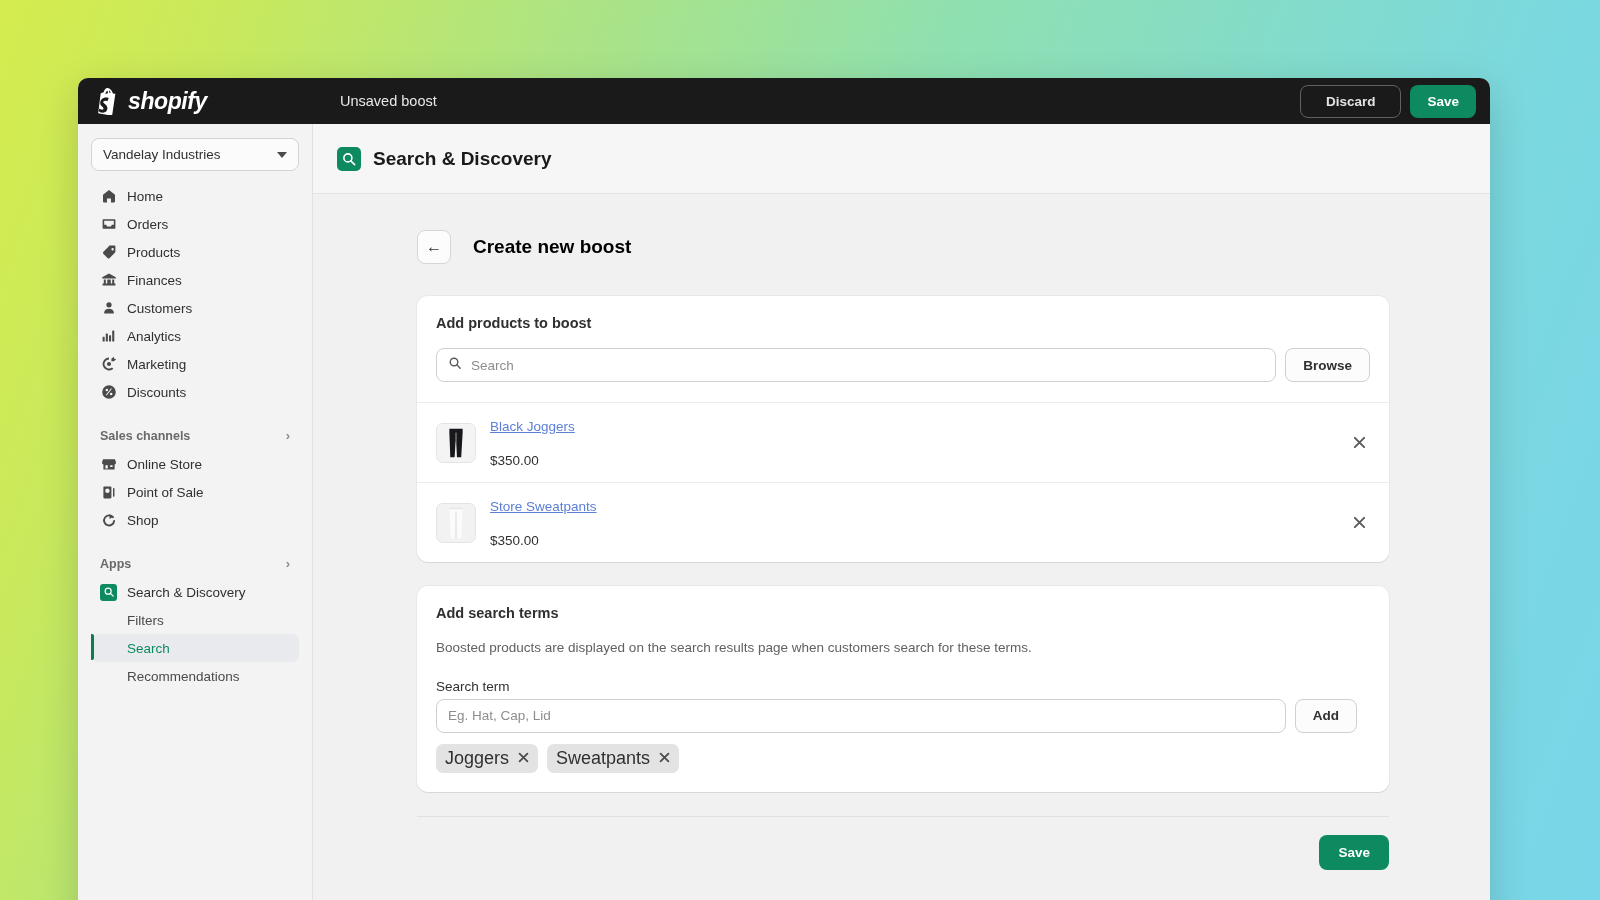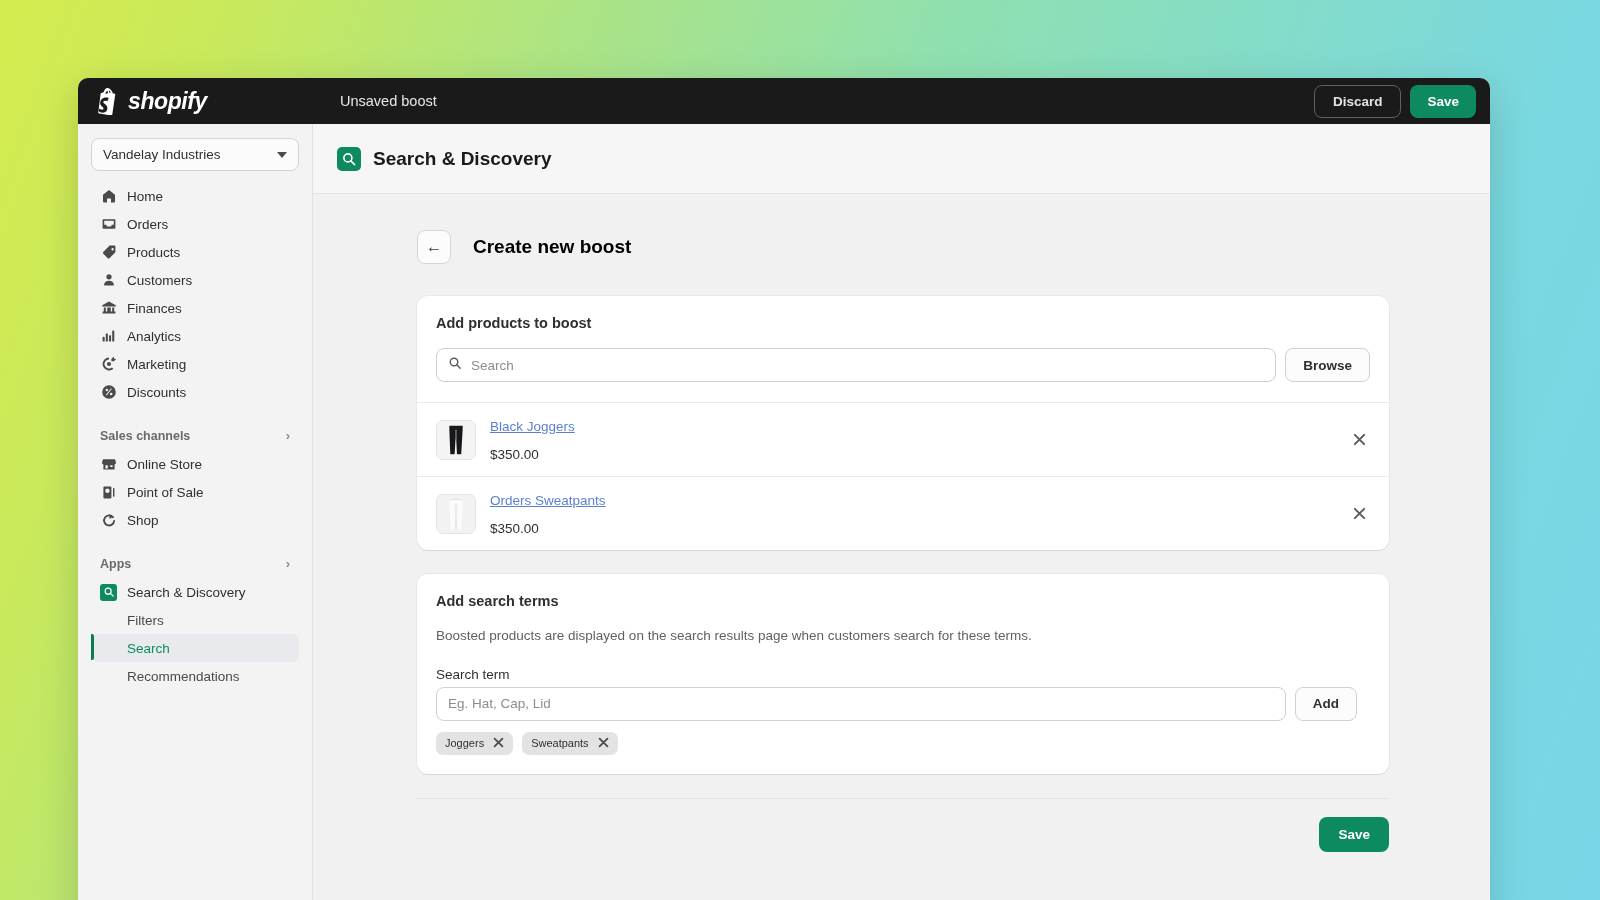--- a/index.html
+++ b/index.html
@@ -61,21 +61,21 @@
     margin-left: 28px;
     flex: 1;
   }
   .topbar-actions { display: flex; gap: 9px; align-items: center; }
   .btn-discard {
     background: transparent;
     border: 1px solid #616161;
     color: #e3e3e3;
     font-size: 13.5px;
     font-weight: bold;
-    padding: 8px 18px;
+    padding: 8px 25px;
     border-radius: 8px;
     cursor: pointer;
     font-family: "Liberation Sans", sans-serif;
   }
   .btn-save-top {
     background: #0e8a61;
     border: none;
     color: #ffffff;
     font-size: 13.5px;
     font-weight: bold;
@@ -255,37 +255,37 @@
     background: #f0f0f0;
     position: relative;
   }
   .prod-meta { flex: 1; }
   .prod-link {
     font-size: 13.5px;
     color: #5c7fd6;
     text-decoration: underline;
     cursor: pointer;
     display: inline-block;
-    margin-bottom: 13px;
+    margin-bottom: 19px;
   }
   .prod-price { font-size: 13.5px; color: #303030; }
   .x-btn {
     width: 22px; height: 22px;
     display: flex; align-items: center; justify-content: center;
     cursor: pointer; color: #5a5a5a; font-size: 15px; font-weight: bold;
   }
 
   .field-label { font-size: 13.5px; color: #303030; margin-bottom: 5px; }
   .term-row { display: flex; gap: 9px; }
   .tag-row { display: flex; gap: 9px; margin-top: 11px; padding-bottom: 19px; }
   .tag {
     background: #e3e3e3;
     border-radius: 7px;
     padding: 4px 9px;
-    font-size: 11px;
+    font-size: 18px;
     color: #303030;
     display: flex;
     align-items: center;
     gap: 9px;
     cursor: default;
   }
   .tag-x { cursor: pointer; font-weight: bold; font-size: 13px; color: #4a4a4a; }
 
   .footer-bar {
     border-top: 1px solid #e1e1e1;
@@ -359,34 +359,34 @@
           <svg width="16" height="16" viewBox="0 0 20 20" fill="#4a4a4a">
               <path d="M10.5 2H17a1 1 0 0 1 1 1v6.5a2 2 0 0 1-.6 1.4l-6.5 6.5a2 2 0 0 1-2.8 0l-5-5a2 2 0 0 1 0-2.8l6.5-6.5A2 2 0 0 1 10.5 2zm4 3a1.5 1.5 0 1 0 0 3 1.5 1.5 0 0 0 0-3z"></path>
             </svg>
         </span>
         <span>Products</span>
       </div>
 
       <div class="nav-item">
         <span class="ico">
           <svg width="16" height="16" viewBox="0 0 20 20" fill="#4a4a4a">
+              <path d="M10 2 1.5 6.5V8h17V6.5L10 2zM3.5 9.5v5H2V17h16v-2.5h-1.5v-5H14v5h-1.8v-5H7.8v5H6v-5H3.5z"></path>
+            </svg>
+        </span>
+        <span>Finances</span>
+      </div>
+
+      <div class="nav-item">
+        <span class="ico">
+          <svg width="16" height="16" viewBox="0 0 20 20" fill="#4a4a4a">
               <circle cx="10" cy="6" r="3.3"></circle>
               <path d="M10 11c-3.3 0-6 2-6 4.5V17h12v-1.5C16 13 13.3 11 10 11z"></path>
             </svg>
         </span>
         <span>Customers</span>
-      </div>
-
-      <div class="nav-item">
-        <span class="ico">
-          <svg width="16" height="16" viewBox="0 0 20 20" fill="#4a4a4a">
-              <path d="M10 2 1.5 6.5V8h17V6.5L10 2zM3.5 9.5v5H2V17h16v-2.5h-1.5v-5H14v5h-1.8v-5H7.8v5H6v-5H3.5z"></path>
-            </svg>
-        </span>
-        <span>Finances</span>
       </div>
 
       <div class="nav-item">
         <span class="ico">
           <svg width="16" height="16" viewBox="0 0 20 20" fill="#4a4a4a">
               <rect x="2" y="11" width="2.6" height="6" rx=".8"></rect>
               <rect x="6" y="7" width="2.6" height="10" rx=".8"></rect>
               <rect x="10" y="9" width="2.6" height="8" rx=".8"></rect>
               <rect x="14" y="3" width="2.6" height="14" rx=".8"></rect>
             </svg>
@@ -541,21 +541,21 @@
             <div class="prod-row">
               <div class="thumb">
                 <svg width="100%" height="100%" viewBox="0 0 40 40">
                   <rect width="40" height="40" fill="#f2f2f2"></rect>
                   <path d="M13 4h14v5l-1.4 27h-4.4l-1.2-18-1.3 18h-4.4L13 9V4z" fill="#fbfbfb"></path>
                   <rect x="19.5" y="9" width="1" height="27" fill="#dadada"></rect>
                   <path d="M13 4h14v1.6H13z" fill="#e6e6e6"></path>
                 </svg>
               </div>
               <div class="prod-meta">
-                <div class="prod-link">Orders Sweatpants</div>
+                <div class="prod-link">Store Sweatpants</div>
                 <div class="prod-price">$350.00</div>
               </div>
               <div class="x-btn">
                 <svg width="13" height="13" viewBox="0 0 14 14" stroke="#5a5a5a" stroke-width="2.1" stroke-linecap="round">
                     <path d="M2 2 12 12M12 2 2 12"></path>
                   </svg>
               </div>
             </div>
           </div>
 

